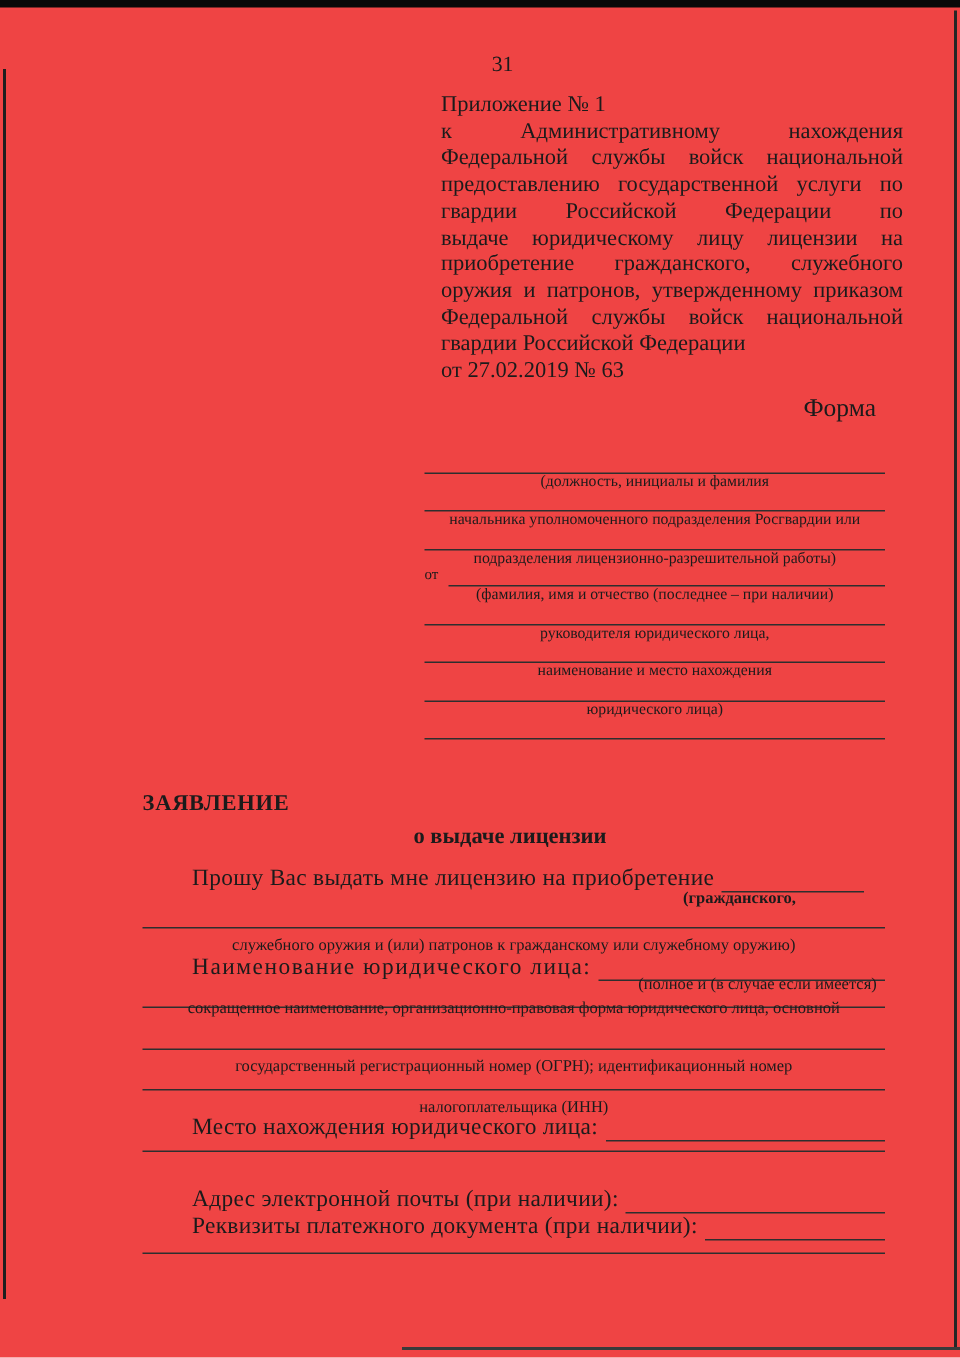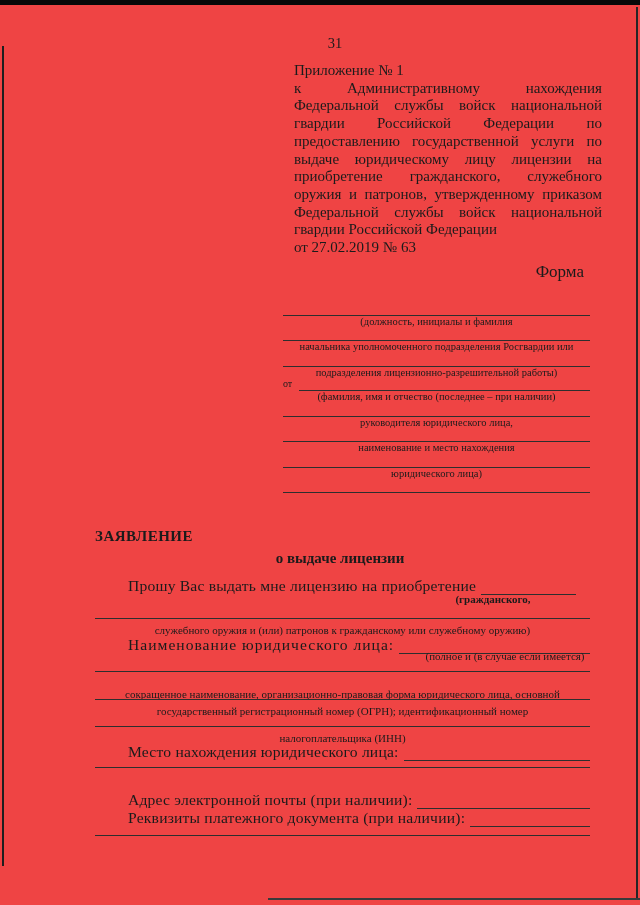--- a/index.html
+++ b/index.html
@@ -50,22 +50,22 @@
   <div class="scan-left"></div>
   <div class="scan-right"></div>
   <div class="scan-bottom"></div>
 
   <div class="pagenum">31</div>
 
   <div class="appendix">
     <div>Приложение № 1</div>
     <div class="just">к Административному нахождения</div>
     <div class="just">Федеральной службы войск национальной</div>
+    <div class="just">предоставлению государственной услуги по</div>
     <div class="just">гвардии Российской Федерации по</div>
-    <div class="just">предоставлению государственной услуги по</div>
     <div class="just">выдаче юридическому лицу лицензии на</div>
     <div class="just">приобретение гражданского, служебного</div>
     <div class="just">оружия и патронов, утвержденному приказом</div>
     <div class="just">Федеральной службы войск национальной</div>
     <div>гвардии Российской Федерации</div>
     <div>от 27.02.2019 № 63</div>
   </div>
 
   <div class="form-label">Форма</div>
 
@@ -120,21 +120,21 @@
   <div class="cap cap-center" style="top:624px;">служебного оружия и (или) патронов к гражданскому или служебному оружию)</div>
 
   <div class="brow" style="top:636px;">
     <span class="indent"></span>
     <span class="ls">Наименование юридического лица:</span>
     <span class="fill"></span>
   </div>
   <div class="cap" style="top:650px;left:395px;width:220px;text-align:center;">(полное и (в случае если имеется)</div>
 
   <div class="hr" style="top:671px;"></div>
-  <div class="cap cap-center" style="top:688px;font-family:Liberation Serif, serif;">сокращенное наименование, организационно-правовая форма юридического лица, основной</div>
+  <div class="cap cap-center" style="top:666px;font-family:Liberation Serif, serif;">сокращенное наименование, организационно-правовая форма юридического лица, основной</div>
 
   <div class="hr" style="top:699px;"></div>
   <div class="cap cap-center" style="top:705px;">государственный регистрационный номер (ОГРН); идентификационный номер</div>
 
   <div class="hr" style="top:726px;"></div>
   <div class="cap cap-center" style="top:732px;">налогоплательщика (ИНН)</div>
 
   <div class="brow" style="top:743px;">
     <span class="indent"></span>
     <span>Место нахождения юридического лица:</span>

